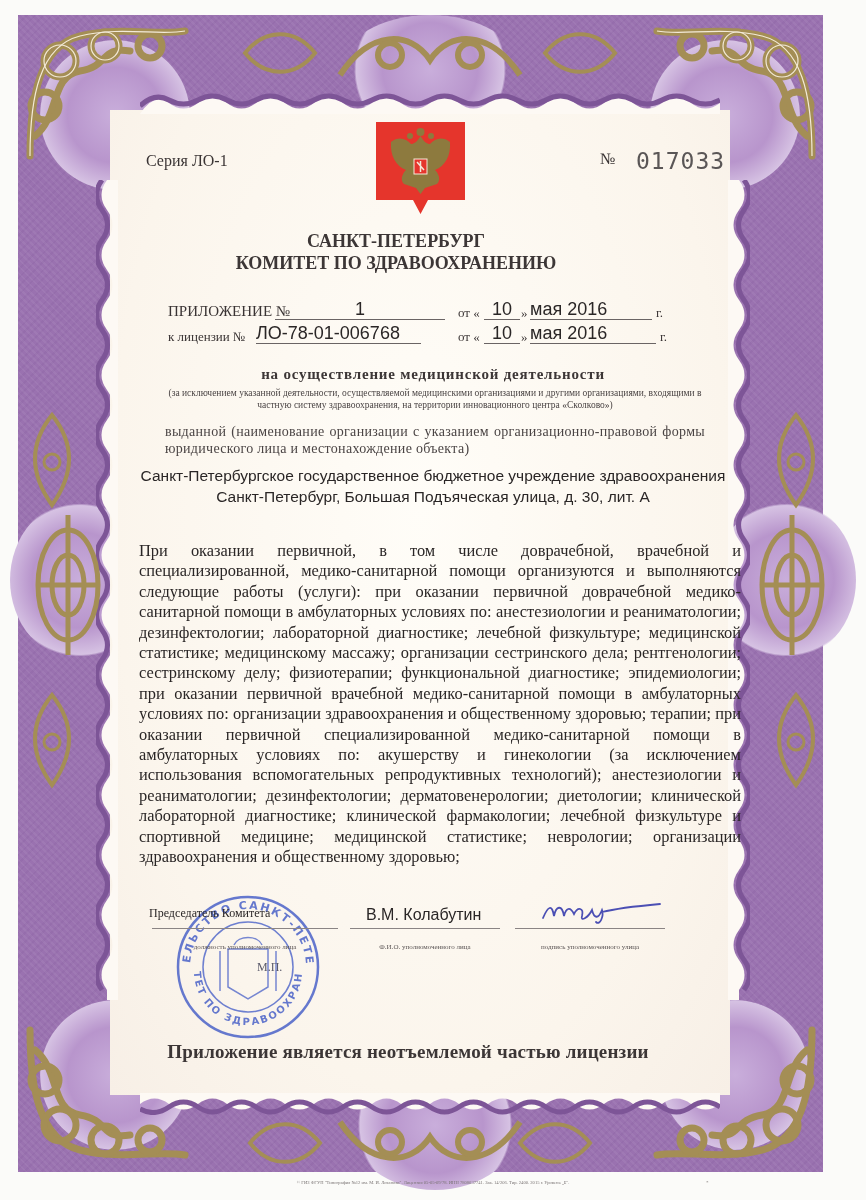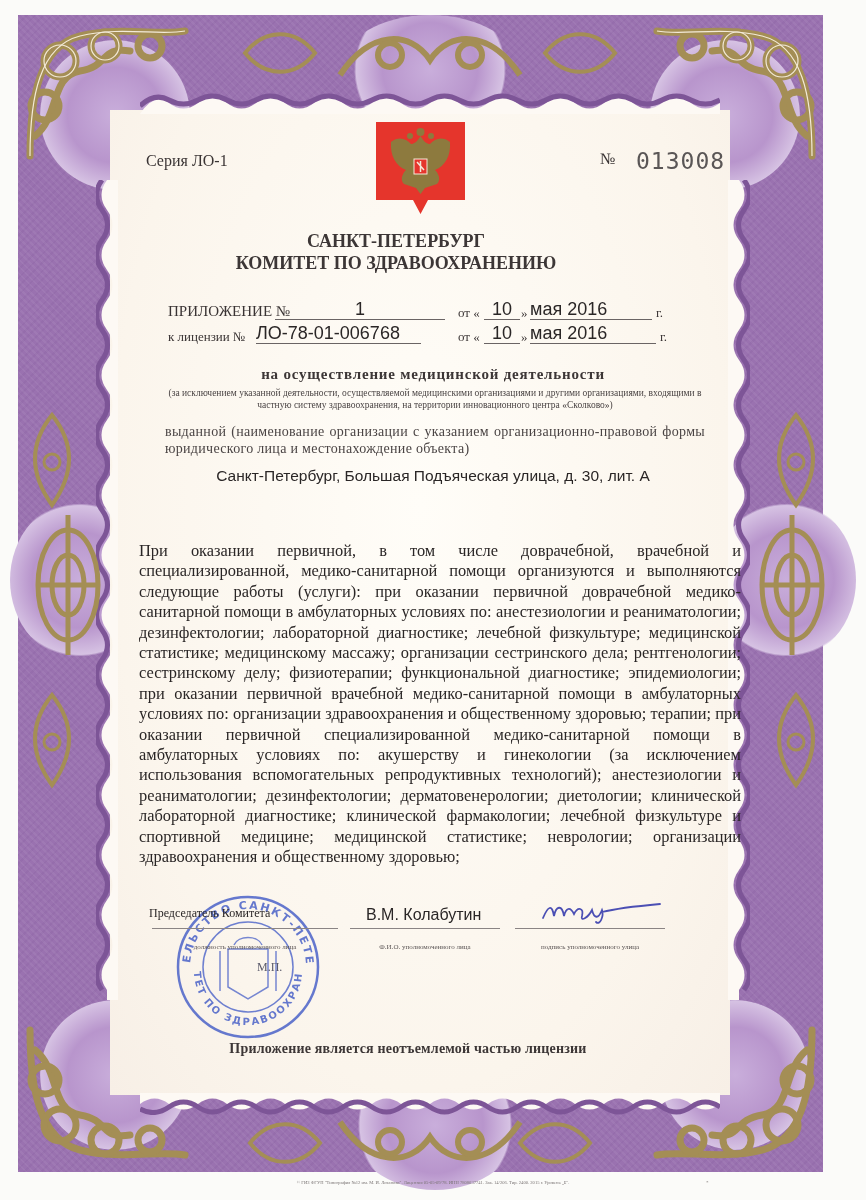--- a/index.html
+++ b/index.html
@@ -66,21 +66,21 @@
   .sig-row { left: 0; width: 866px; top: 906px; height: 40px; }
   .sig-position { position: absolute; left: 149px; top: 0; font-size: 12px; color: #2a2626; }
   .sig-name { position: absolute; left: 366px; top: 0; font-family: "Liberation Sans", sans-serif; font-size: 16px; color: #2a2626; }
   .sig-line { position: absolute; top: 22px; border-top: 1px solid #8a8484; }
   .sig-cap { position: absolute; top: 37px; font-size: 7px; color: #5a5454; text-align: center; }
   .signature { position: absolute; left: 538px; top: -10px; }
 
   .stamp { left: 168px; top: 887px; width: 160px; height: 152px; }
   .mp { left: 222px; top: 960px; font-size: 12px; color: #5a5a6a; margin-left: 35px; }
 
-  .footer-note { left: 0; width: 816px; top: 1041px; text-align: center; font-weight: bold; font-size: 14px; color: #3c3636; letter-spacing: 0.2px; }
+  .footer-note { left: 0; width: 816px; top: 1041px; text-align: center; font-weight: bold; font-size: 19px; color: #3c3636; letter-spacing: 0.2px; }
   .print-info { left: 0; width: 866px; top: 1180px; text-align: center; font-size: 4.6px; color: #7a7474; font-family: "Liberation Serif", serif; }
   .print-mark { left: 706px; top: 1180px; font-size: 5px; color: #7a7474; }
 </style>
 </head>
 <body>
 
 <div class="frame"></div>
 
 <div class="rosette" style="left:40px;top:40px;width:150px;height:150px;"></div>
 <div class="rosette" style="left:340px;top:15px;width:180px;height:110px;"></div>
@@ -224,21 +224,21 @@
 </svg>
 <svg class="orn" style="left:245px;top:1118px;" width="80" height="50" viewBox="0 0 80 50">
   <path d="M5 25 C25 0 55 0 75 25 C55 50 25 50 5 25 Z" fill="none" stroke="#a48e55" stroke-width="4"></path>
 </svg>
 <svg class="orn" style="left:515px;top:1118px;" width="80" height="50" viewBox="0 0 80 50">
   <path d="M5 25 C25 0 55 0 75 25 C55 50 25 50 5 25 Z" fill="none" stroke="#a48e55" stroke-width="4"></path>
 </svg>
 
 <div class="abs series">Серия ЛО-1</div>
 <div class="abs number-sign">№</div>
-<div class="abs number">013008</div>
+<div class="abs number">017033</div>
 
 <svg class="abs emblem" viewBox="0 0 89 92">
   <path d="M0 0 H89 V78 H52 L44.5 92 L37 78 H0 Z" fill="#e5352c"></path>
   <g fill="#8d7a3e">
     <path d="M44.5 14 C41 20 38 22 35 22 C30 16 22 14 15 20 C14 34 20 44 30 48 C26 52 24 58 28 62 L40 66 L44.5 72 L49 66 L61 62 C65 58 63 52 59 48 C69 44 75 34 74 20 C67 14 59 16 54 22 C51 22 48 20 44.5 14 Z"></path>
     <circle cx="44.5" cy="10" r="4"></circle>
     <circle cx="34" cy="14" r="3"></circle>
     <circle cx="55" cy="14" r="3"></circle>
   </g>
   <rect x="38" y="37" width="13" height="15" fill="#e5352c" stroke="#f4e9d8" stroke-width="1"></rect>
@@ -266,20 +266,21 @@
   <span class="lbl small-lbl" style="left:521px;top:3px;">»</span>
   <span class="fill left" style="left:530px;top:-2px;width:126px;">мая  2016</span>
   <span class="lbl small-lbl" style="left:660px;top:3px;">г.</span>
 </div>
 
 <div class="abs subject">на осуществление медицинской деятельности</div>
 <div class="abs exclusion">(за исключением указанной деятельности, осуществляемой медицинскими организациями и другими организациями, входящими в частную систему здравоохранения, на территории инновационного центра «Сколково»)</div>
 <div class="abs issued">выданной (наименование организации с указанием организационно-правовой формы юридического лица и местонахождение объекта)</div>
 
 <div class="abs org">
+  <div>Санкт-Петербургское государственное бюджетное учреждение здравоохранения</div>
   <div>Санкт-Петербург, Большая Подъяческая улица, д. 30, лит. А</div>
 </div>
 
 <div class="abs body-text">При оказании первичной, в том числе доврачебной, врачебной и специализированной, медико-санитарной помощи организуются и выполняются следующие работы (услуги): при оказании первичной доврачебной медико-санитарной помощи в амбулаторных условиях по: анестезиологии и реаниматологии; дезинфектологии; лабораторной диагностике; лечебной физкультуре; медицинской статистике; медицинскому массажу; организации сестринского дела; рентгенологии; сестринскому делу; физиотерапии; функциональной диагностике; эпидемиологии; при оказании первичной врачебной медико-санитарной помощи в амбулаторных условиях по: организации здравоохранения и общественному здоровью; терапии; при оказании первичной специализированной медико-санитарной помощи в амбулаторных условиях по: акушерству и гинекологии (за исключением использования вспомогательных репродуктивных технологий); анестезиологии и реаниматологии; дезинфектологии; дерматовенерологии; диетологии; клинической лабораторной диагностике; клинической фармакологии; лечебной физкультуре и спортивной медицине; медицинской статистике; неврологии; организации здравоохранения и общественному здоровью;</div>
 
 <svg class="abs stamp" viewBox="0 0 160 152">
   <defs>
     <path id="stampArcTop" d="M22 80 A58 58 0 0 1 138 80"></path>
     <path id="stampArcBot" d="M26 84 A54 54 0 0 0 134 84"></path>
   </defs>

